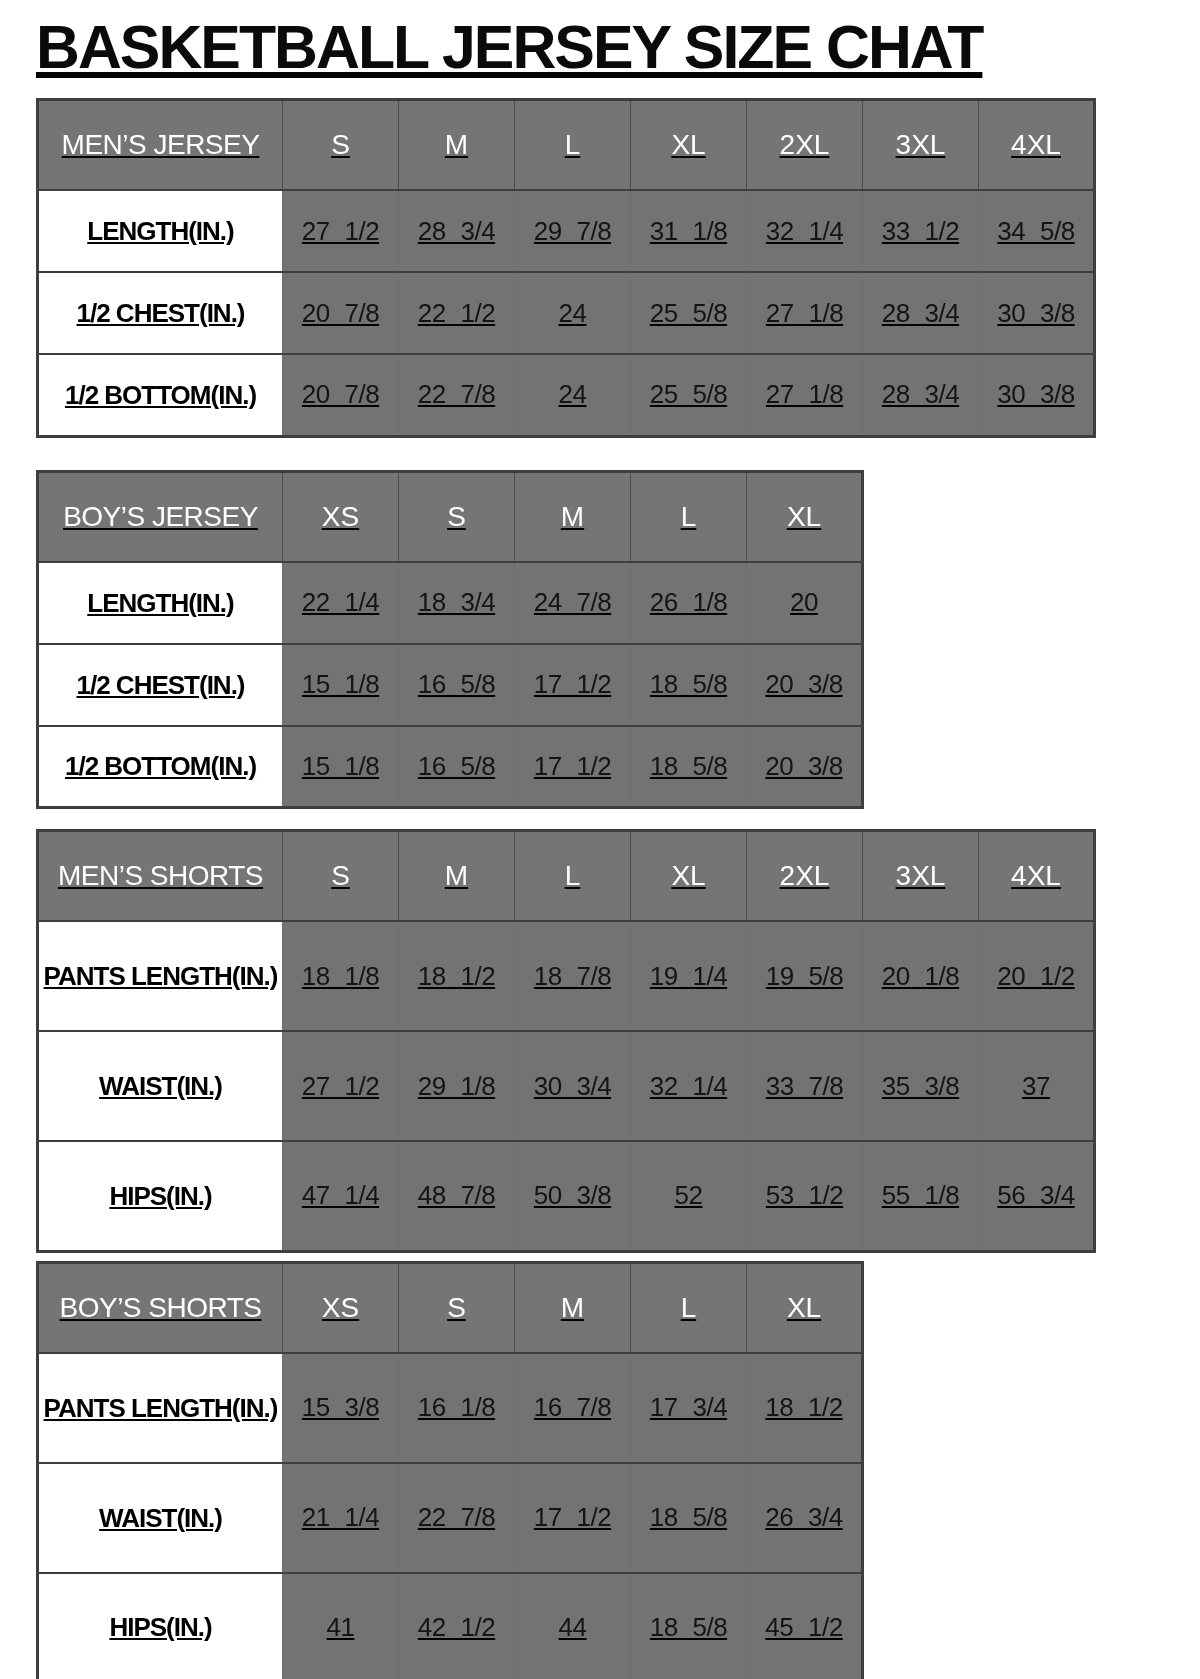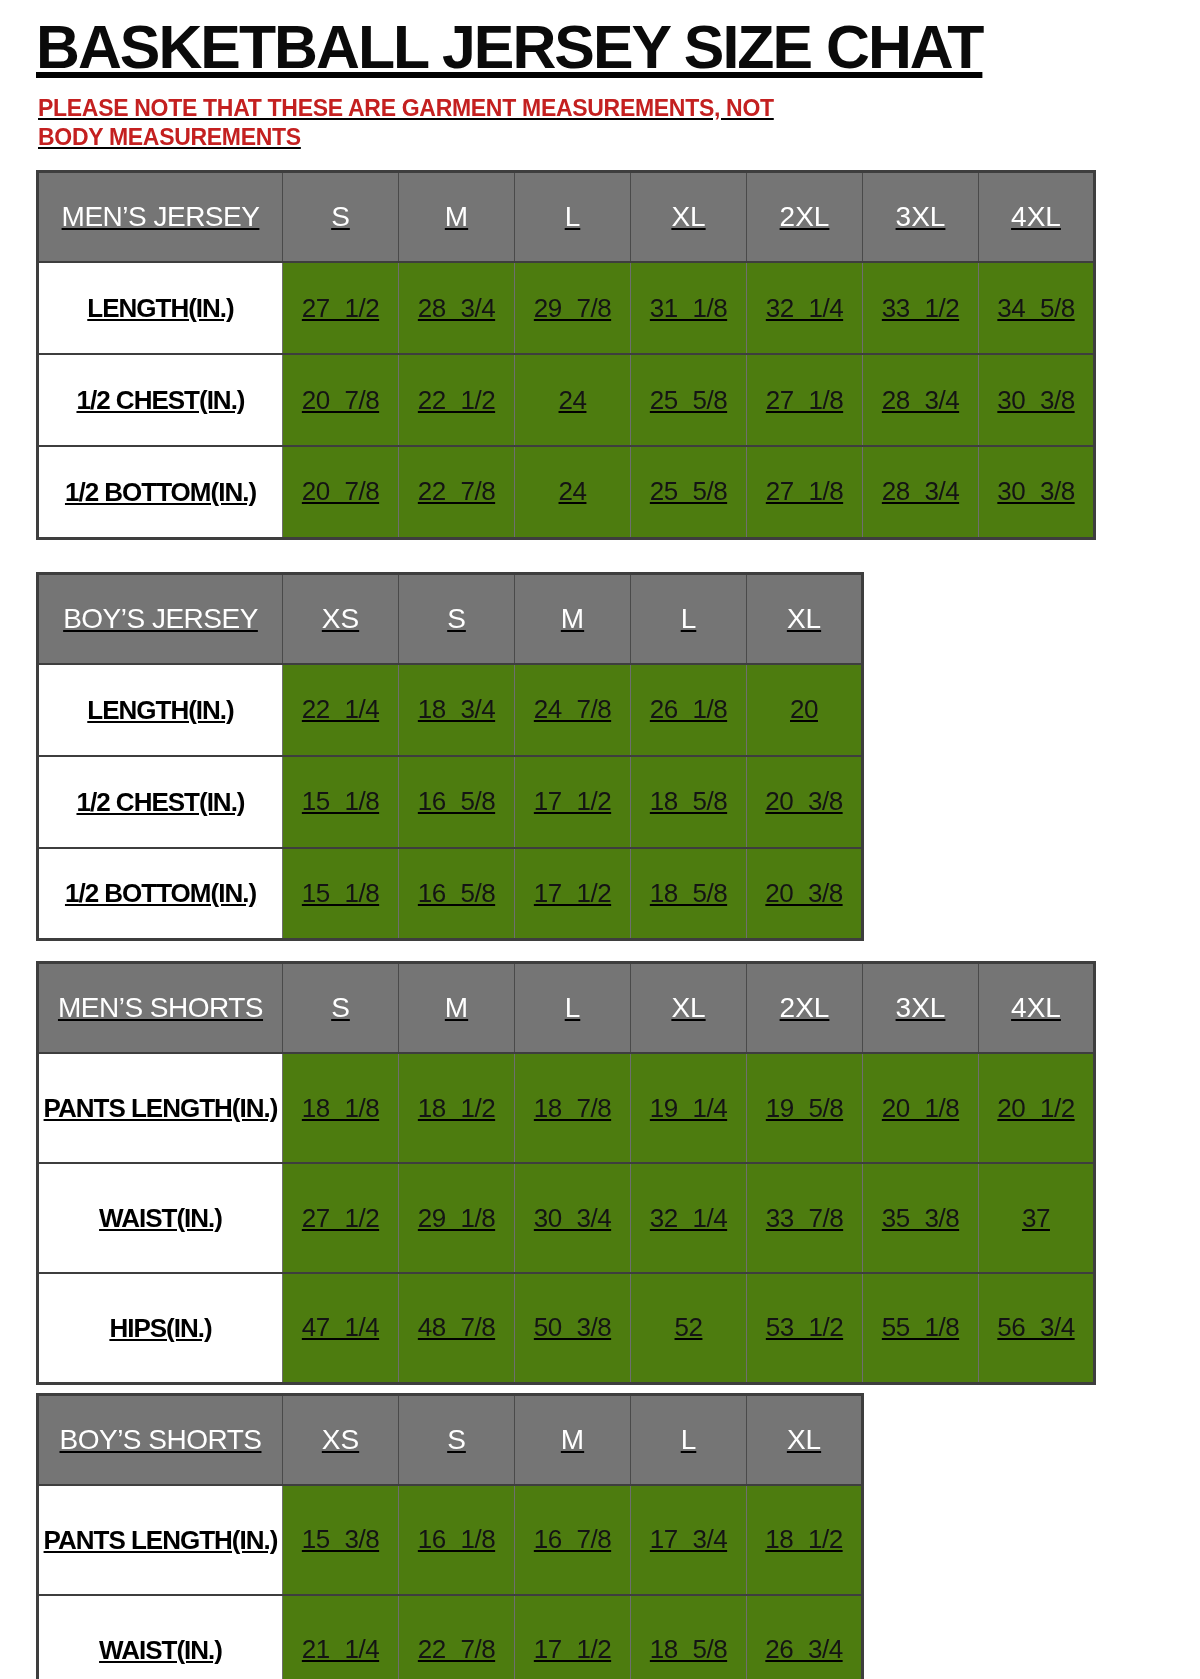--- a/index.html
+++ b/index.html
@@ -34,21 +34,21 @@
     max-width: 780px;
     color: #c42020;
     font-size: 23px;
     line-height: 29px;
     font-weight: 600;
     letter-spacing: -0.3px;
   }
   .size-table {
     border-collapse: collapse;
     table-layout: fixed;
-    background: #4d7c0f;
+    background: #737373;
     border: 3px solid #3e3e3e;
   }
   .size-table th, .size-table td {
     border: 1px solid #6e6e6e;
     text-align: center;
     vertical-align: middle;
     padding: 0;
     overflow: hidden;
   }
   .size-table tr {
@@ -60,21 +60,21 @@
     color: #ffffff;
     font-weight: 400;
     font-size: 28px;
     border-color: #4a4a4a;
     height: 88px;
   }
   .head-row th.corner {
     font-size: 28px;
     letter-spacing: -0.5px;
   }
-  tbody tr { height: 92px; }
+  tbody tr { height: 82px; }
   .shorts tbody tr { height: 110px; }
   .row-label {
     font-size: 26px;
     line-height: 30px;
     font-weight: 700;
     color: #000000;
     letter-spacing: -1px;
     background: #ffffff;
   }
   td.value-cell {
@@ -90,21 +90,20 @@
     font-weight: 600;
     letter-spacing: -0.3px;
     white-space: nowrap;
   }
 </style>
 </head>
 <body>
 
 <div class="page">
   <h1 class="title">BASKETBALL JERSEY SIZE CHAT</h1>
-  <p class="note">PLEASE NOTE THAT THESE ARE GARMENT MEASUREMENTS, NOT BODY MEASUREMENTS</p>
   <div id="tables">
       <table class="size-table" style="width: 1057px; margin-top: 18px;">
         <colgroup>
           <col style="width: 245px;">
           <col style="width: 116px;">
           <col style="width: 116px;">
           <col style="width: 116px;">
           <col style="width: 116px;">
           <col style="width: 116px;">
           <col style="width: 116px;">

